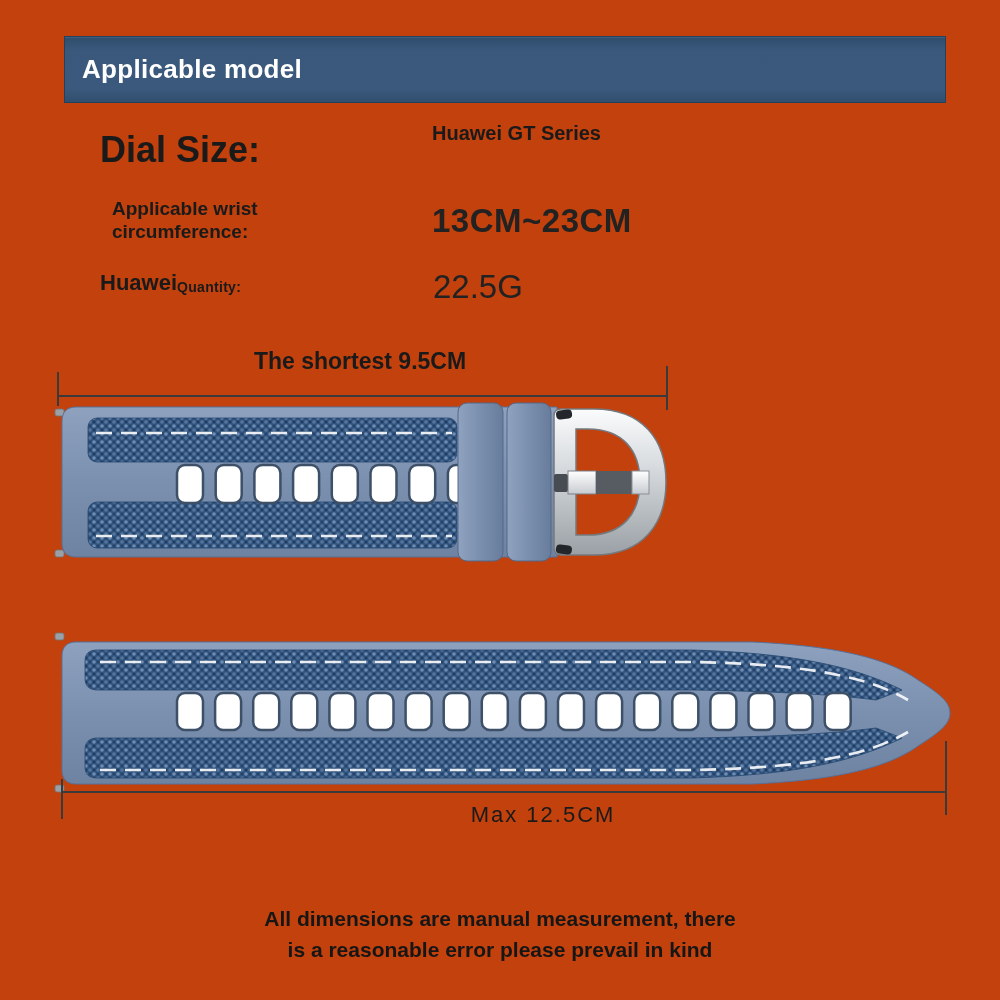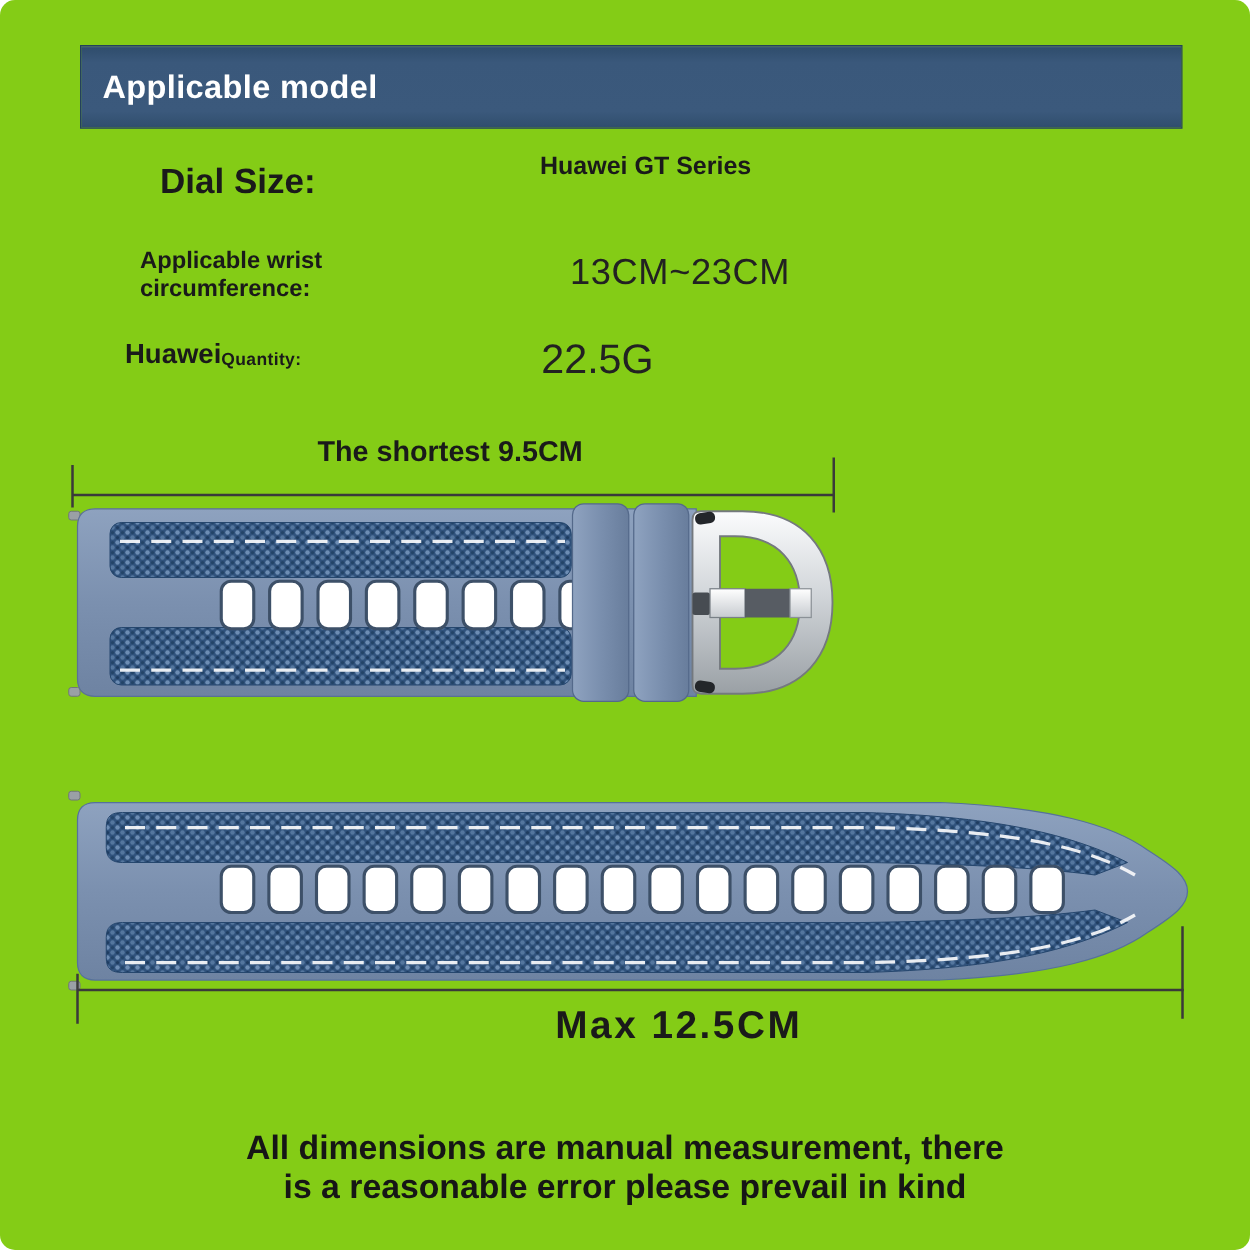--- a/index.html
+++ b/index.html
@@ -1,44 +1,44 @@
 <!DOCTYPE html>
 <html style="--fabric: #30527c; --fabric-speckle: #6d8db4; --stitch: #f6f8fa; --tongue-dark: #575c63;"><head>
 <meta charset="utf-8">
 <style>
   html,body { margin:0; padding:0; background:#fff; }
   .page {
-    position:relative; width:1000px; height:1000px; background:#84cc16;
-    font-family:"Liberation Sans", sans-serif; overflow:hidden; color:#1a1a1a;border-radius:12px;
+    position:relative; width:1000px; height:1000px; background:#c2410c;
+    font-family:"Liberation Sans", sans-serif; overflow:hidden; color:#1a1a1a;
   }
   .abs { position:absolute; }
 
   
   .banner {
     position:absolute; left:64px; top:36px; width:882px; height:67px;
     background:linear-gradient(180deg,#2e4c6b 0%, #3a587b 20%, #3b597c 80%, #304e6d 100%);
     border:1px solid #23405e; box-sizing:border-box;
     box-shadow: inset 0 1px 0 rgba(255,255,255,.10);
     display:flex; align-items:center; padding-left:17px;
   }
   .banner-title { color:#fff; font-size:26px; font-weight:bold; letter-spacing:.3px; }
 
   
-  .lab1 { left:100px; top:129px; font-size:28px; font-weight:bold;margin-left:28px; }
+  .lab1 { left:100px; top:129px; font-size:36px; font-weight:bold; }
   .val1 { left:432px; top:122px; font-size:20px; font-weight:bold; }
   .lab2 { left:112px; top:197px; font-size:19px; font-weight:bold; line-height:23px; }
-  .val2 { left:456px; top:202px; font-size:29px; font-weight:400; letter-spacing:.5px; color:#222; }
+  .val2 { left:432px; top:202px; font-size:33px; font-weight:700; letter-spacing:.5px; color:#222; }
   .lab3 { left:100px; top:270px; font-size:22px; font-weight:bold; }
   .lab3sub { left:177px; top:279px; font-size:14px; font-weight:bold; letter-spacing:.3px; }
   .val3 { left:433px; top:268px; font-size:33px; font-weight:400; color:#222; }
 
   
   .cap-short { left:160px; top:348px; width:400px; text-align:center; font-size:23px; font-weight:bold; }
-  .cap-max   { left:343px; top:802px; width:400px; text-align:center; font-size:31px; font-weight:bold; letter-spacing:2px; }
-  .footer    { left:0; top:903px; width:1000px; text-align:center; font-size:27px; font-weight:bold; line-height:31px; color:#161616; }
+  .cap-max   { left:343px; top:802px; width:400px; text-align:center; font-size:22px; font-weight:normal; letter-spacing:2px; }
+  .footer    { left:0; top:903px; width:1000px; text-align:center; font-size:21px; font-weight:bold; line-height:31px; color:#161616; }
 
   
   .dim { position:absolute; background:#3a3a3a; }
 
   svg { display:block; }
   .hole { fill:#ffffff; stroke:#3d5068; stroke-width:2.5; }
   .stitch { fill:none; stroke:var(--stitch,#f6f8fa); stroke-width:2.6; stroke-dasharray:16 9; opacity:.93; }
   .pin { fill:#9aa0a6; stroke:#70757a; stroke-width:.8; }
   .weave-shape { stroke:#26476e; stroke-width:.8; }
 </style>

